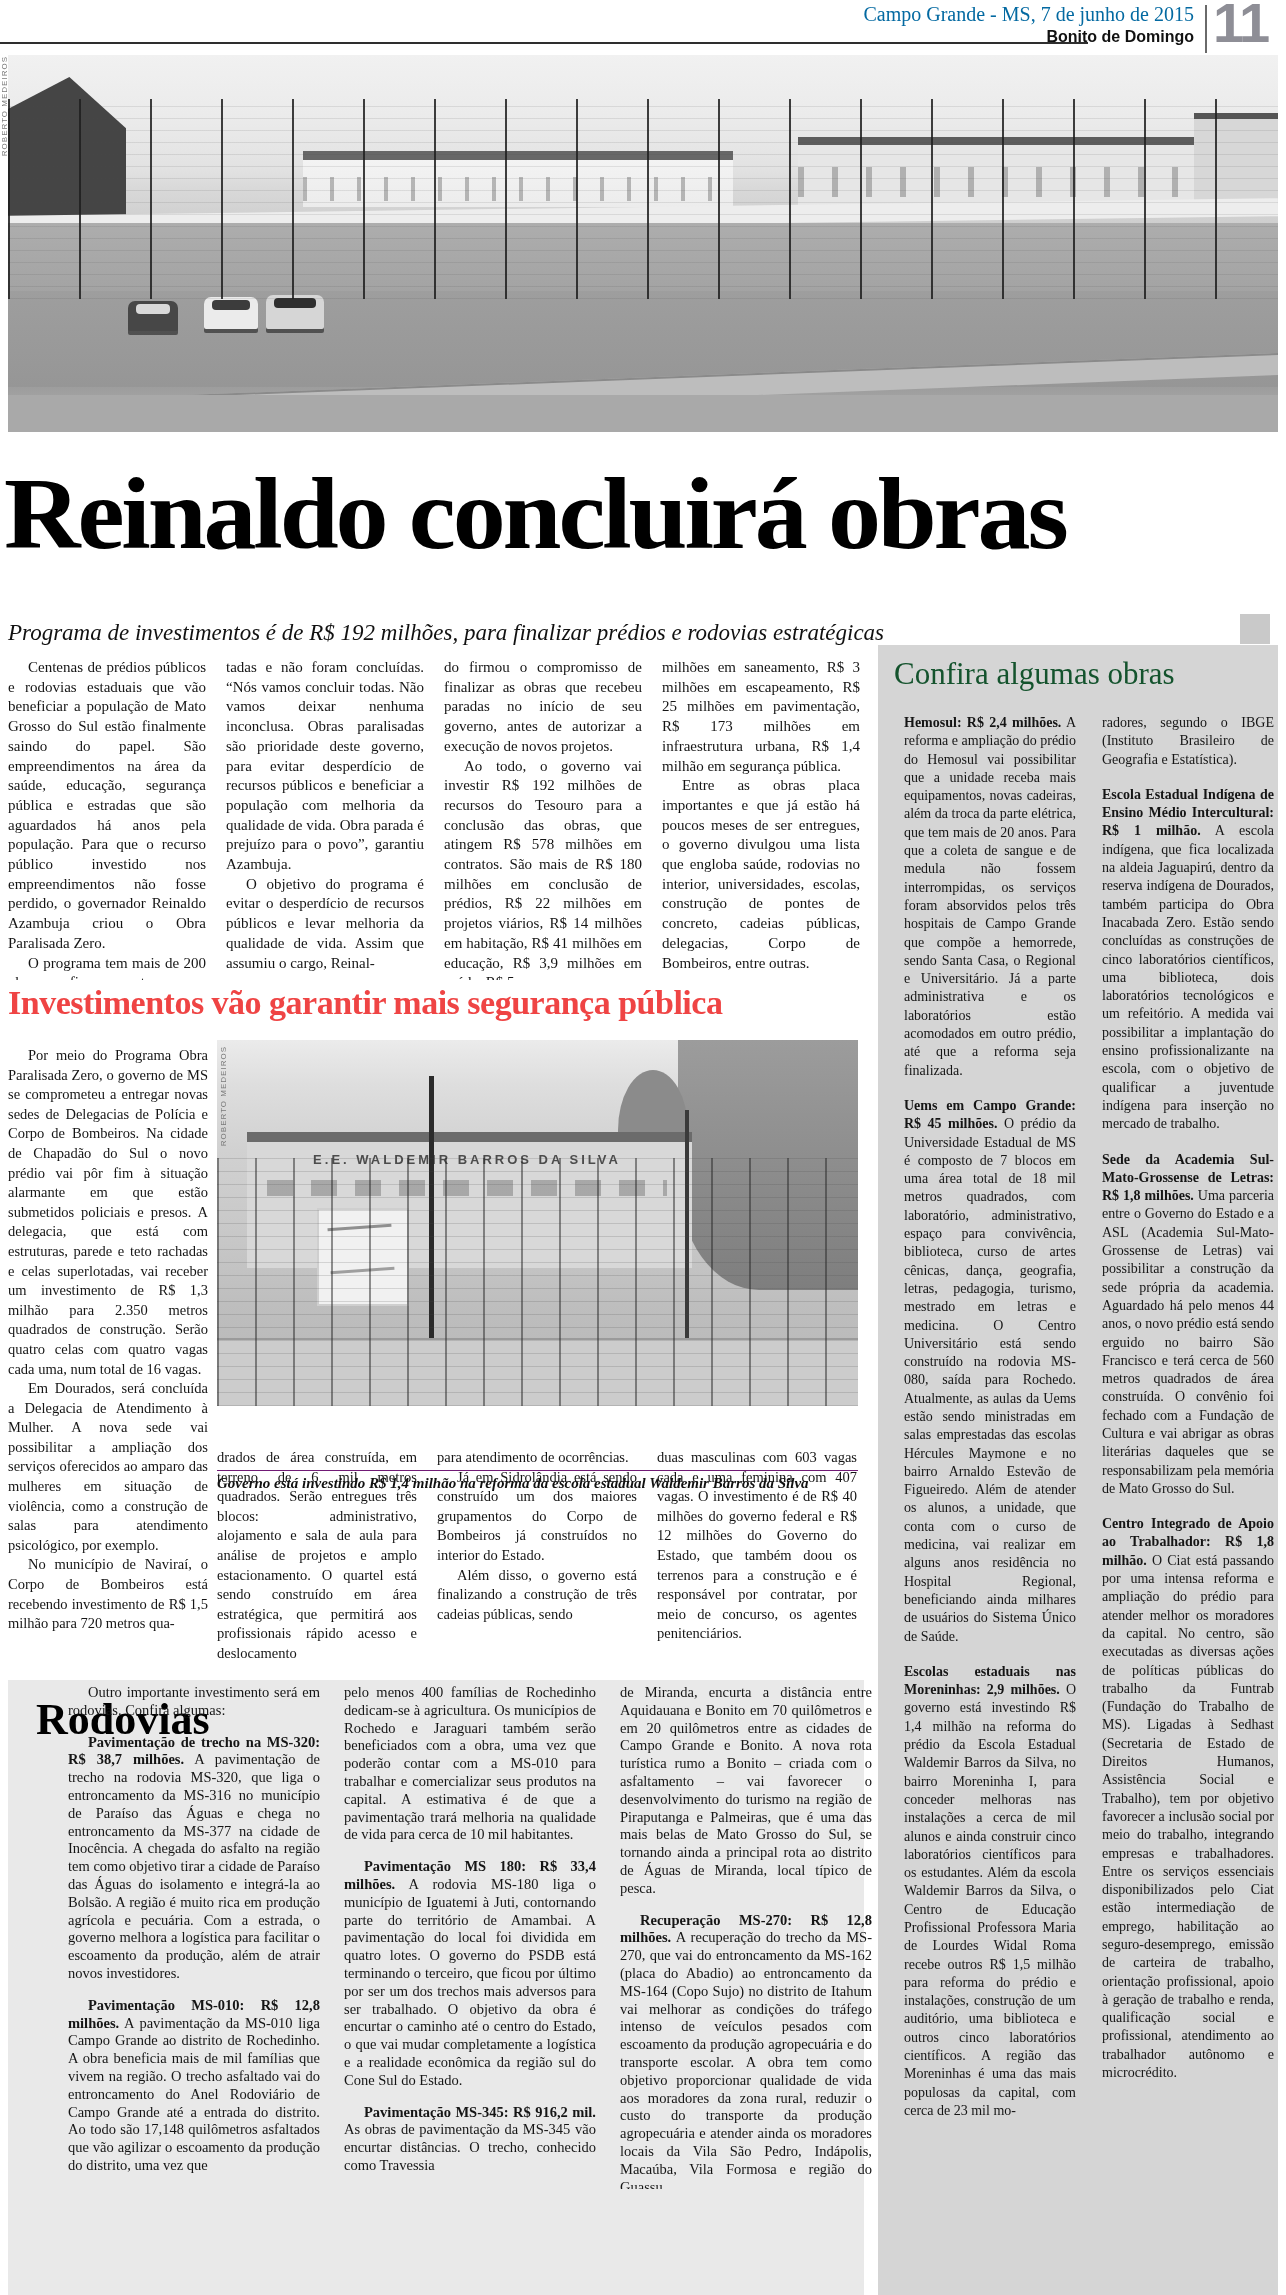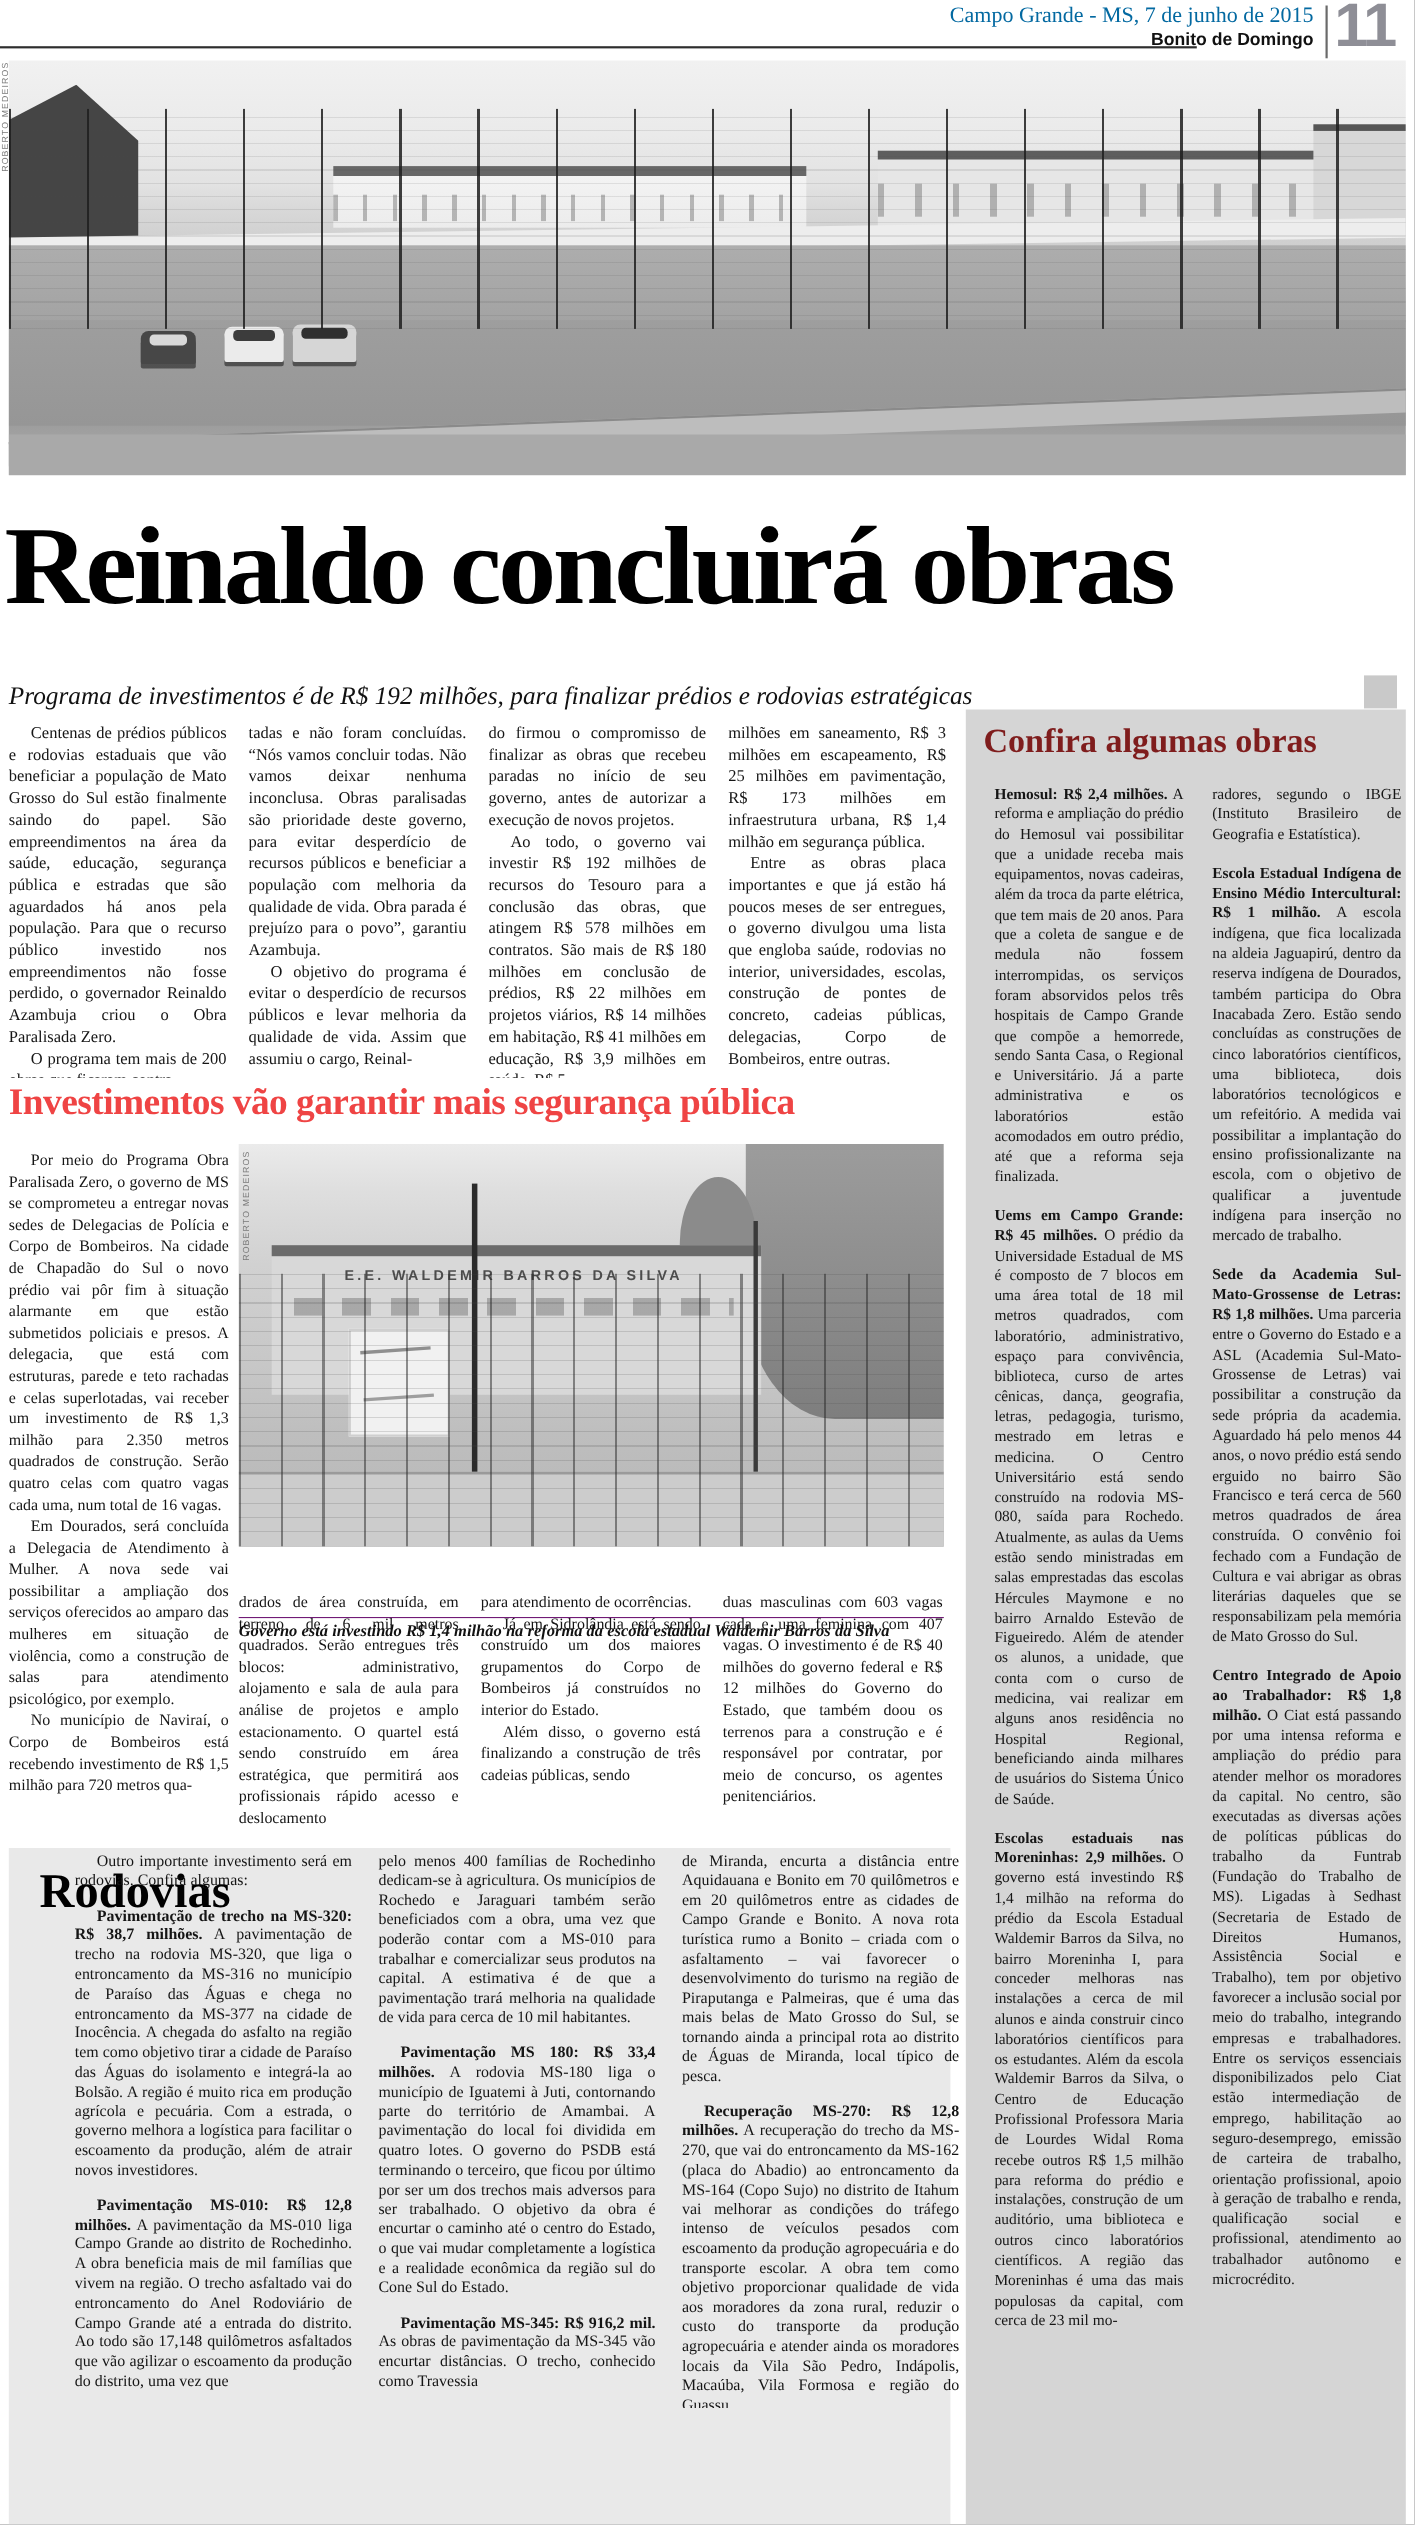--- a/index.html
+++ b/index.html
@@ -109,21 +109,21 @@
   .rodovias-panel{position:absolute;left:8px;top:1680px;width:856px;height:615px;background:#e9e9e9;}
   .rd-heading{position:absolute;left:36px;top:1694px;font-size:44px;font-weight:bold;color:#000;}
   .rd-col{top:1684px;width:252px;height:505px;font-size:14.5px;line-height:17.8px;margin-left:32px;}
   .rd1{left:36px;} .rd2{left:312px;} .rd3{left:588px;}
   .rd-col p{margin:0 0 14px 0;text-indent:20px;}
   .rd-col p.cont{text-indent:0;}
   .rd-lead{font-weight:bold;}
 
   
   .sidebar{position:absolute;left:878px;top:645px;width:400px;height:1650px;background:#d5d5d5;}
-  .sb-heading{position:absolute;left:894px;top:656px;font-size:31px;font-weight:bold;color:#7f1d1d;}
+  .sb-heading{position:absolute;left:894px;top:656px;font-size:31px;font-weight:normal;color:#14532d;}
   .sb-col{top:714px;width:182px;height:1566px;font-size:14px;line-height:18.3px;}
   .sb1{left:894px;} .sb2{left:1092px;}
   .sb-col p{margin:0 0 17px 10px;text-indent:0;}
   .sb-lead{font-weight:bold;}
 </style>
 </head>
 <body>
 
 <div class="page">
 

